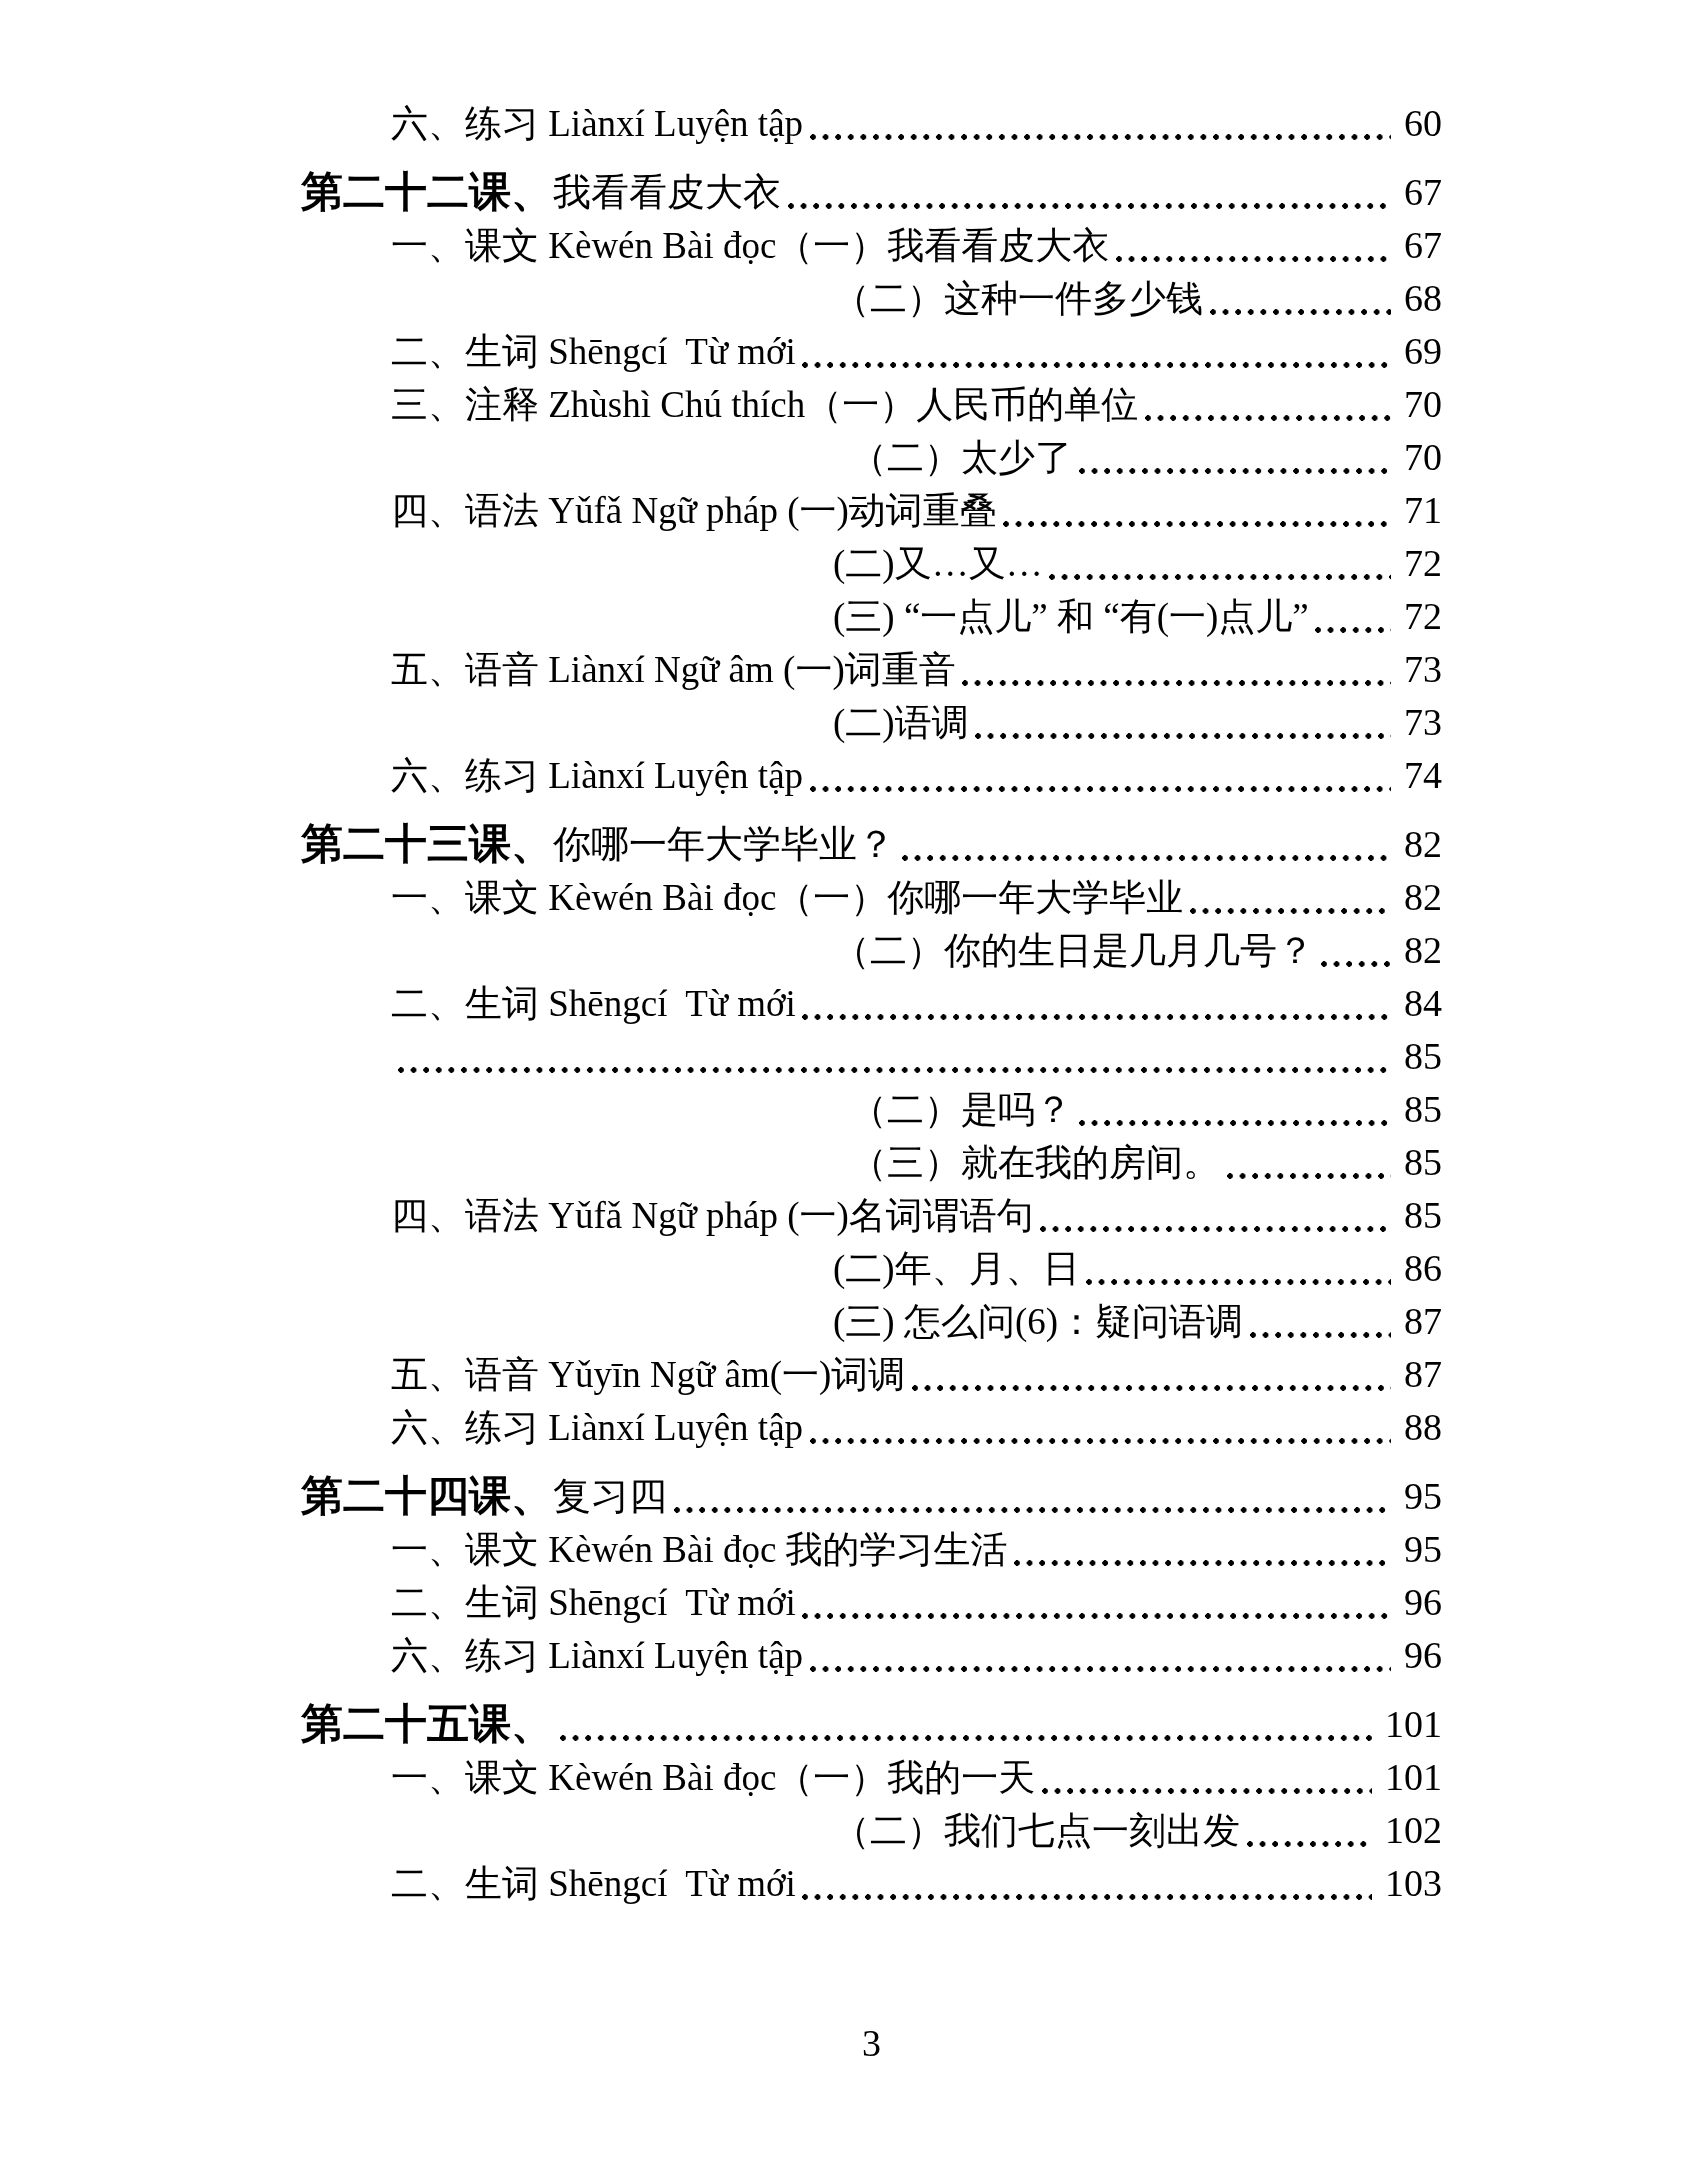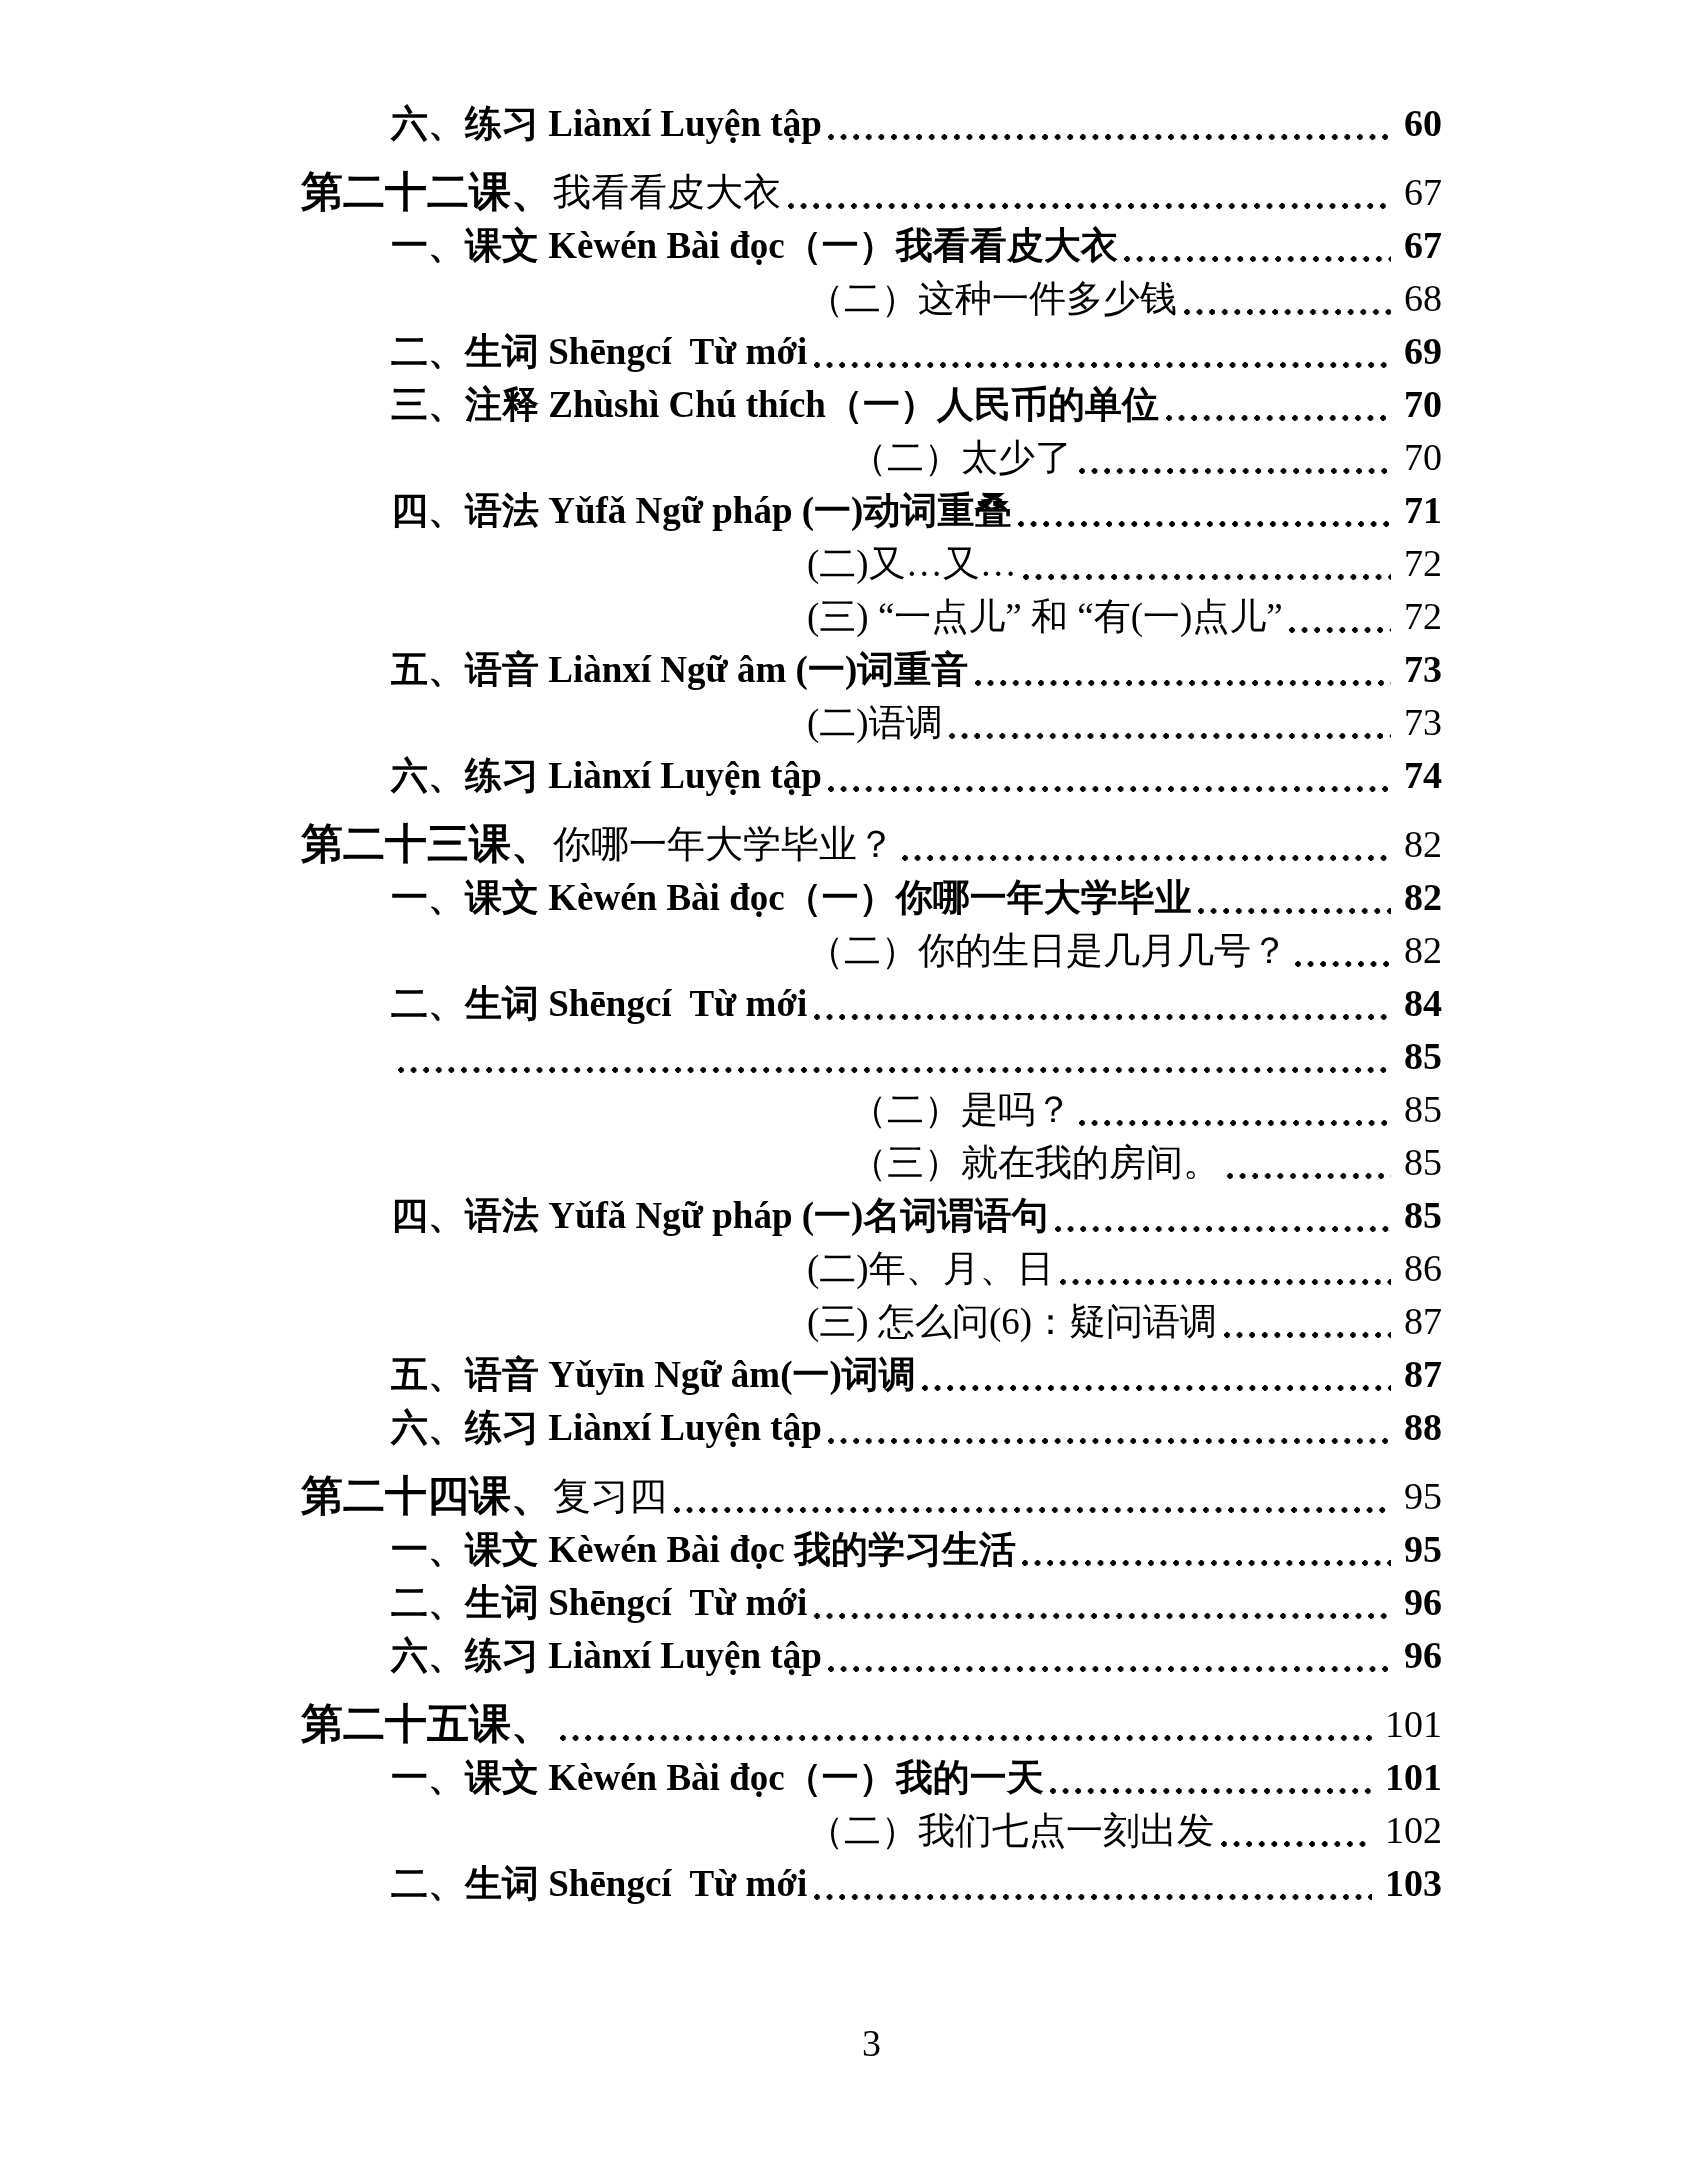--- a/index.html
+++ b/index.html
@@ -28,22 +28,22 @@
     height: 53px;
     padding-right: 245px;
     box-sizing: border-box;
   }
   .row .txt {
     white-space: pre;
     font-size: 37px;
     line-height: 53px;
   }
   .row.chapter { margin-top: 16px; padding-left: 301px; }
-  .row.item    { padding-left: 391px; font-weight: bold; }
-  .row.sub     { padding-left: 807px; }
+  .row.item    { padding-left: 391px; }
+  .row.sub     { padding-left: 807px; margin-left: 26px; }
   .row.sub2    { padding-left: 850px; }
   .row.chapter .num {
     font-weight: bold;
     font-size: 42px;
     line-height: 53px;
     white-space: pre;
   }
   .row.chapter .title {
     font-size: 38px;
     line-height: 53px;

